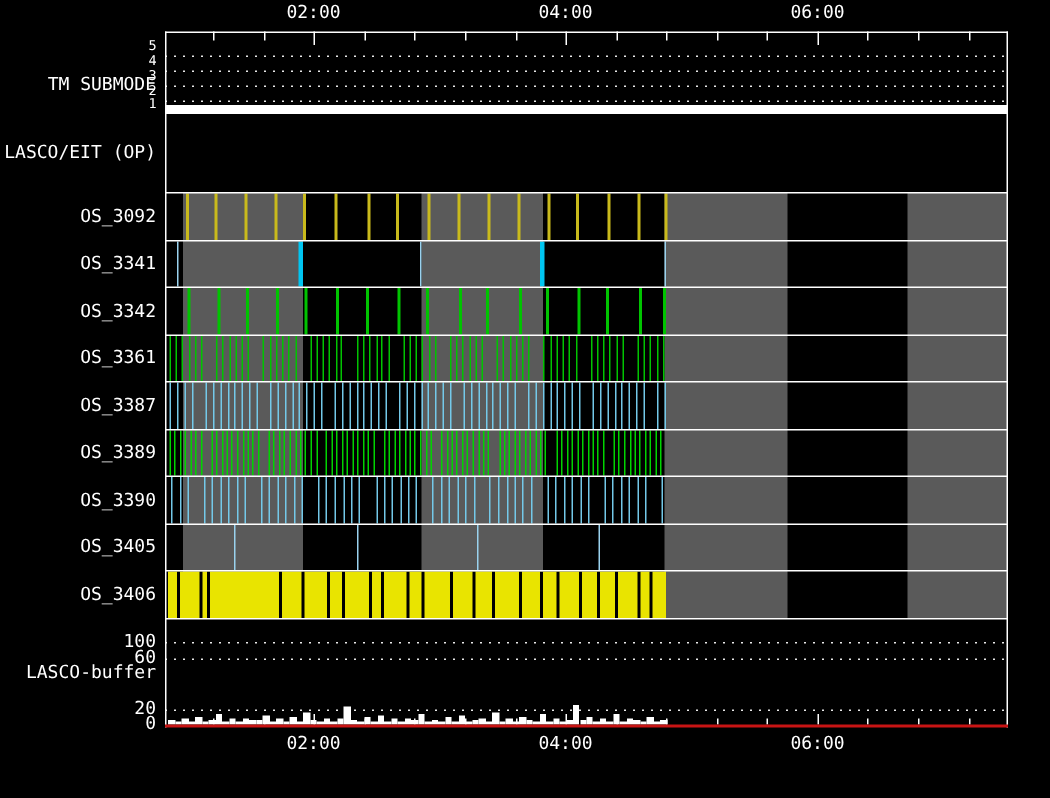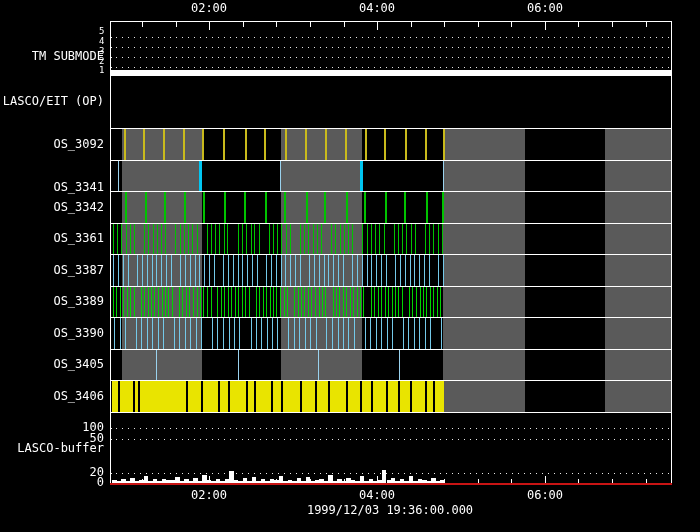--- a/index.html
+++ b/index.html
@@ -28,38 +28,38 @@
 
 <div id="screen">
 
   <div class="lbl center" style="left:209px;top:2px;">02:00</div>
   <div class="lbl center" style="left:377px;top:2px;">04:00</div>
   <div class="lbl center" style="left:545px;top:2px;">06:00</div>
 
   <div class="lbl rlbl" style="top:50px;">TM SUBMODE</div>
   <div class="lbl rlbl" style="top:95px;">LASCO/EIT (OP)</div>
   <div class="lbl rlbl" style="top:138px;">OS_3092</div>
-  <div class="lbl rlbl" style="top:169px;margin-top:12px;">OS_3341</div>
+  <div class="lbl rlbl" style="top:169px;">OS_3341</div>
   <div class="lbl rlbl" style="top:201px;">OS_3342</div>
   <div class="lbl rlbl" style="top:232px;">OS_3361</div>
   <div class="lbl rlbl" style="top:264px;">OS_3387</div>
   <div class="lbl rlbl" style="top:295px;">OS_3389</div>
   <div class="lbl rlbl" style="top:327px;">OS_3390</div>
   <div class="lbl rlbl" style="top:358px;">OS_3405</div>
   <div class="lbl rlbl" style="top:390px;">OS_3406</div>
   <div class="lbl rlbl" style="top:442px;">LASCO-buffer</div>
 
   <div class="lbl tiny" style="left:99px;top:27px;">5</div>
   <div class="lbl tiny" style="left:99px;top:37px;">4</div>
   <div class="lbl tiny" style="left:99px;top:47px;">3</div>
   <div class="lbl tiny" style="left:99px;top:57px;">2</div>
   <div class="lbl tiny" style="left:99px;top:66px;">1</div>
 
   <div class="lbl" style="left:0;width:104px;text-align:right;top:421px;">100</div>
-  <div class="lbl" style="left:0;width:104px;text-align:right;top:432px;">50</div>
+  <div class="lbl" style="left:0;width:104px;text-align:right;top:432px;">60</div>
   <div class="lbl" style="left:0;width:104px;text-align:right;top:466px;">20</div>
   <div class="lbl" style="left:0;width:104px;text-align:right;top:476px;">0</div>
 
   <div id="plot">
     <div class="border" style="left:0;top:0;width:1px;height:464px;"></div>
     <div class="border" style="right:0;top:0;width:1px;height:464px;"></div>
     <div class="border" style="left:0;top:0;width:100%;height:1px;"></div>
 
     <div class="dotline" style="top:16px;"></div>
     <div class="dotline" style="top:26px;"></div>
@@ -525,15 +525,14 @@
         <div class="axtick" style="left: 95.3%; top: 0px; height: 6px;"></div>
         <div class="axtick" style="left: 95.3%; bottom: 2px; height: 4px;"></div>
       </div>
     <div id="red-line"></div>
   </div>
 
   <div class="lbl center" style="left:209px;top:489px;">02:00</div>
   <div class="lbl center" style="left:377px;top:489px;">04:00</div>
   <div class="lbl center" style="left:545px;top:489px;">06:00</div>
 
-  <div class="lbl center" style="left:390px;top:504px;">1999/12/03 19:36:00.000</div>
 
 </div>
 
 </body></html>

